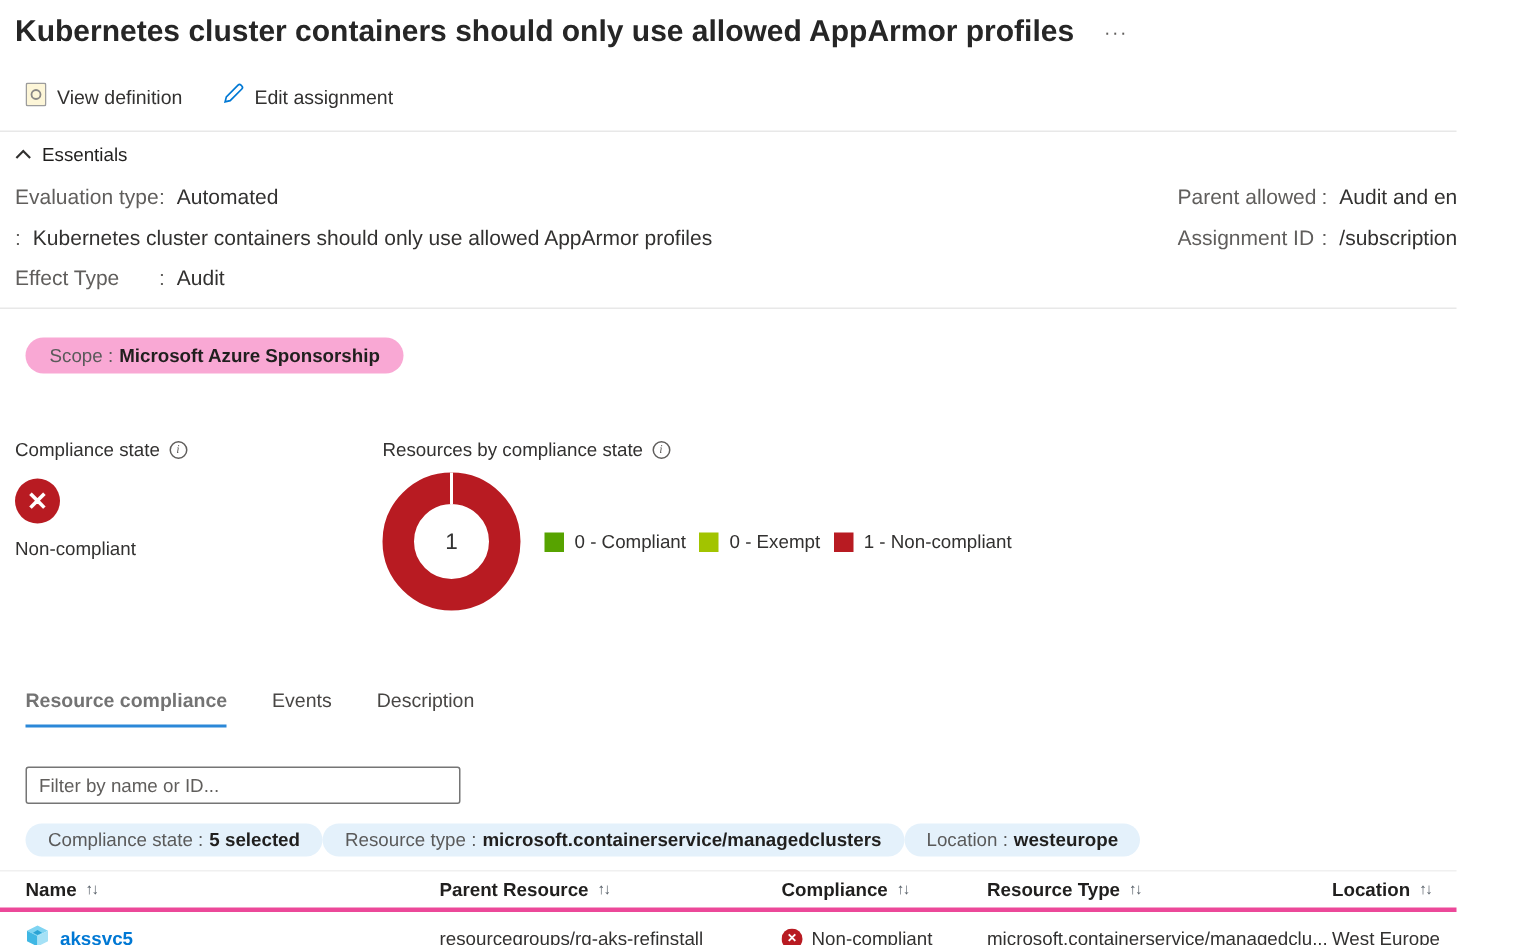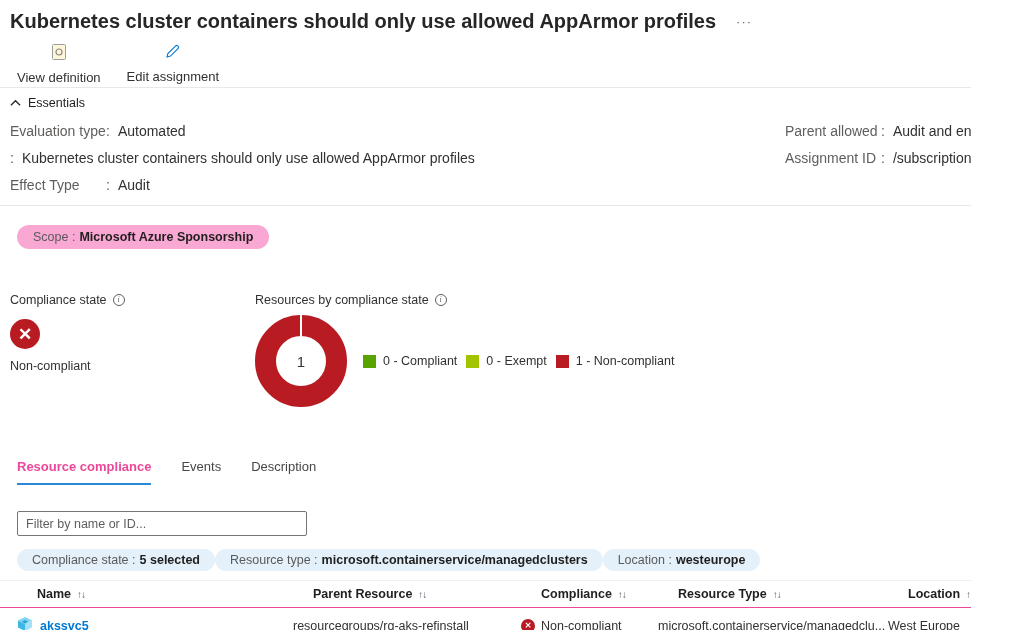--- a/index.html
+++ b/index.html
@@ -8,21 +8,21 @@
 
   .page { position:relative; width:971px; height:630px;border-radius:31px; }
 
   
   .title-row { padding:8px 10px 0 10px; display:flex; align-items:center; }
   .page-title { font-size:20px; font-weight:bold; color:#262626; line-height:26px; }
   .more-dots { margin-left:20px; color:#605e5c; font-size:13px; letter-spacing:1px; cursor:pointer; }
 
   
   .toolbar { margin:20px 0 0 17px; display:flex; align-items:center; gap:26px; height:20px; }
-  .toolbar-btn { display:flex; align-items:center; gap:7px; font-size:13px; color:#323130; cursor:pointer; background:none; border:none; font-family:inherit;flex-direction:column; }
+  .toolbar-btn { display:flex; align-items:center; gap:7px; font-size:13px; color:#323130; cursor:pointer; background:none; border:none; font-family:inherit; }
 
   .divider { border:none; border-top:1px solid #e8e8e8; margin-top:13px; }
 
   
   .essentials-header { margin:8px 0 0 10px; display:flex; align-items:center; gap:7px; font-size:12.5px; color:#201f1e; cursor:pointer; }
   .essentials { position:relative; margin:8px 0 0 0; height:85px; }
   .ess-row { display:flex; font-size:14px; line-height:27px; white-space:nowrap; }
   .ess-left { margin-left:10px; }
   .ess-right { position:absolute; top:0; left:785px; right:0; overflow:hidden; }
   .ess-label { color:#605e5c; width:96px; flex:0 0 auto; }
@@ -48,32 +48,32 @@
   .donut { width:92px; height:92px; border-radius:50%; border:21px solid #b81b22; }
   .donut-notch { position:absolute; left:45px; top:0; width:2px; height:21px; background:#fff; }
   .donut-center { position:absolute; inset:0; display:flex; align-items:center; justify-content:center; font-size:15px; color:#333; }
   .legend { margin-left:16px; display:flex; flex-direction:row; gap:9px; }
   .legend-item { display:flex; align-items:center; gap:7px; font-size:12.5px; color:#323130; white-space:nowrap; }
   .legend-swatch { width:13px; height:13px; flex:0 0 auto; }
 
   
   .tabs { display:flex; gap:30px; margin:52px 0 0 17px; font-size:13px; }
   .tab { padding-bottom:9px; color:#484644; cursor:pointer; border-bottom:2px solid transparent; }
-  .tab.active { color:#ec4899; font-weight:bold; border-bottom:2px solid #2b88d8; }
+  .tab.active { color:#737373; font-weight:bold; border-bottom:2px solid #2b88d8; }
 
   
   .filter-input { display:block; margin:26px 0 0 17px; width:290px; height:25px; border:1px solid #757575; border-radius:2px; padding:0 8px; font-size:12.5px; font-family:inherit; color:#323130; }
   .filter-input::placeholder { color:#605e5c; }
   .pills-row { display:flex; margin:13px 0 0 17px; }
   .filter-pill { display:inline-flex; align-items:center; background:#e4f1fb; border-radius:13px; padding:4px 15px; font-size:12.5px; cursor:pointer; white-space:nowrap; }
 
   
   .grid { margin-top:9px; border-top:1px solid #f0f0f0; }
   .grid-row { display:grid; grid-template-columns:293px 228px 137px 230px 1fr; align-items:center; }
-  .grid-header { height:27px; border-bottom:1px solid #ec4899;padding-left:20px; }
+  .grid-header { height:27px; border-bottom:3px solid #ec4899; }
   .grid-header .cell { font-size:12.5px; font-weight:bold; color:#201f1e; display:flex; align-items:center; gap:6px; cursor:pointer; }
   .sort-glyph { font-size:10px; color:#586069; font-weight:normal; letter-spacing:-1px; }
   .data-row { height:36px; border-bottom:1px solid #e8e8e8; }
   .cell { padding-left:0; overflow:hidden; white-space:nowrap; font-size:12.5px; color:#323130; }
   .cell.first { padding-left:17px; }
   .name-cell { display:flex; align-items:center; gap:7px; }
   .resource-link { color:#0078d4; font-weight:bold; text-decoration:none; cursor:pointer; }
   .small-x { width:14px; height:14px; border-radius:50%; color:#fff; font-size:8px; font-weight:bold; display:inline-flex; align-items:center; justify-content:center; flex:0 0 auto; margin-right:6px; vertical-align:middle; }
   .compliance-cell { display:flex; align-items:center; }
 </style>

